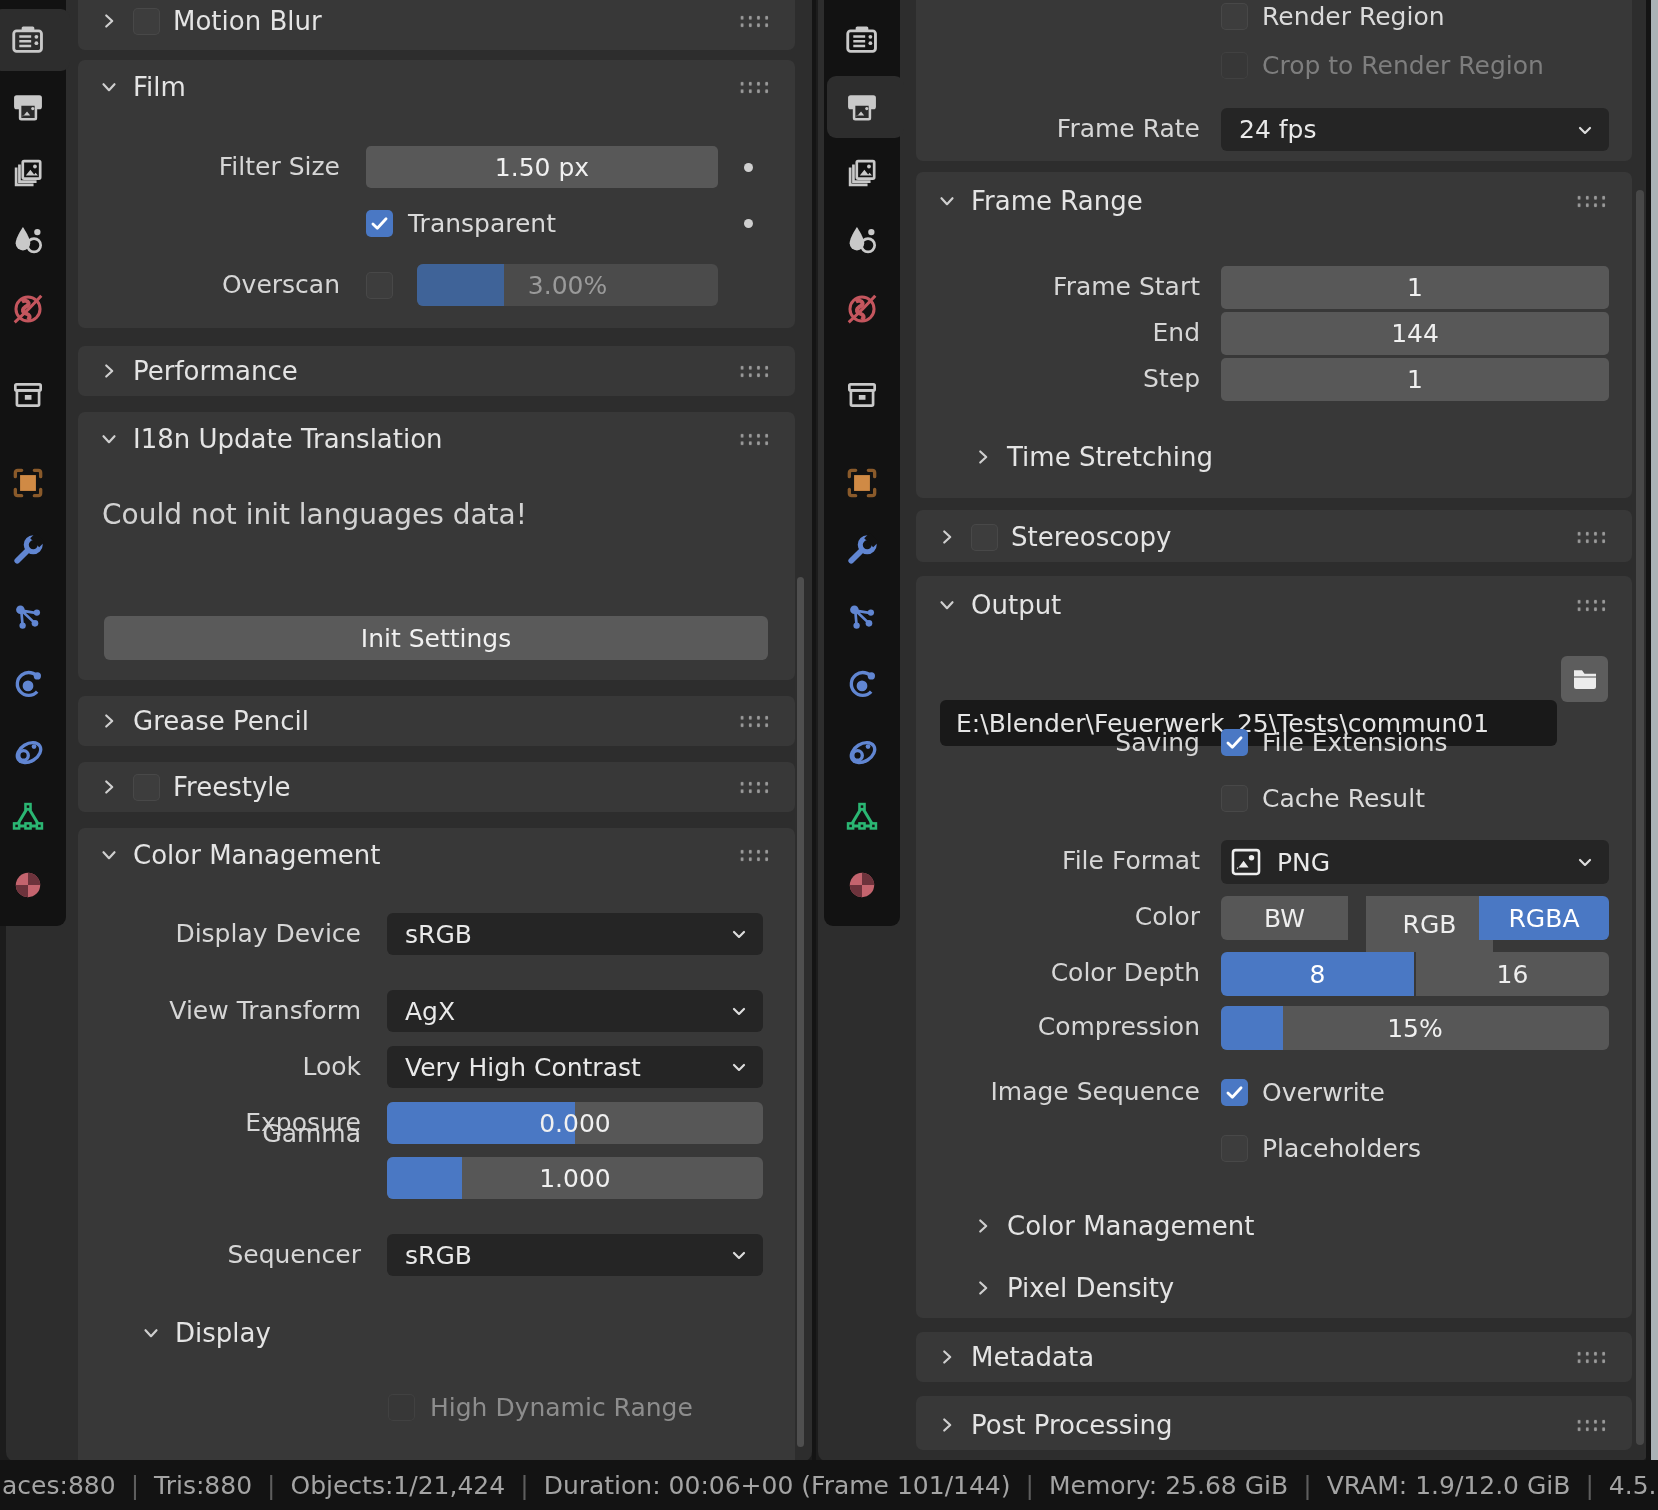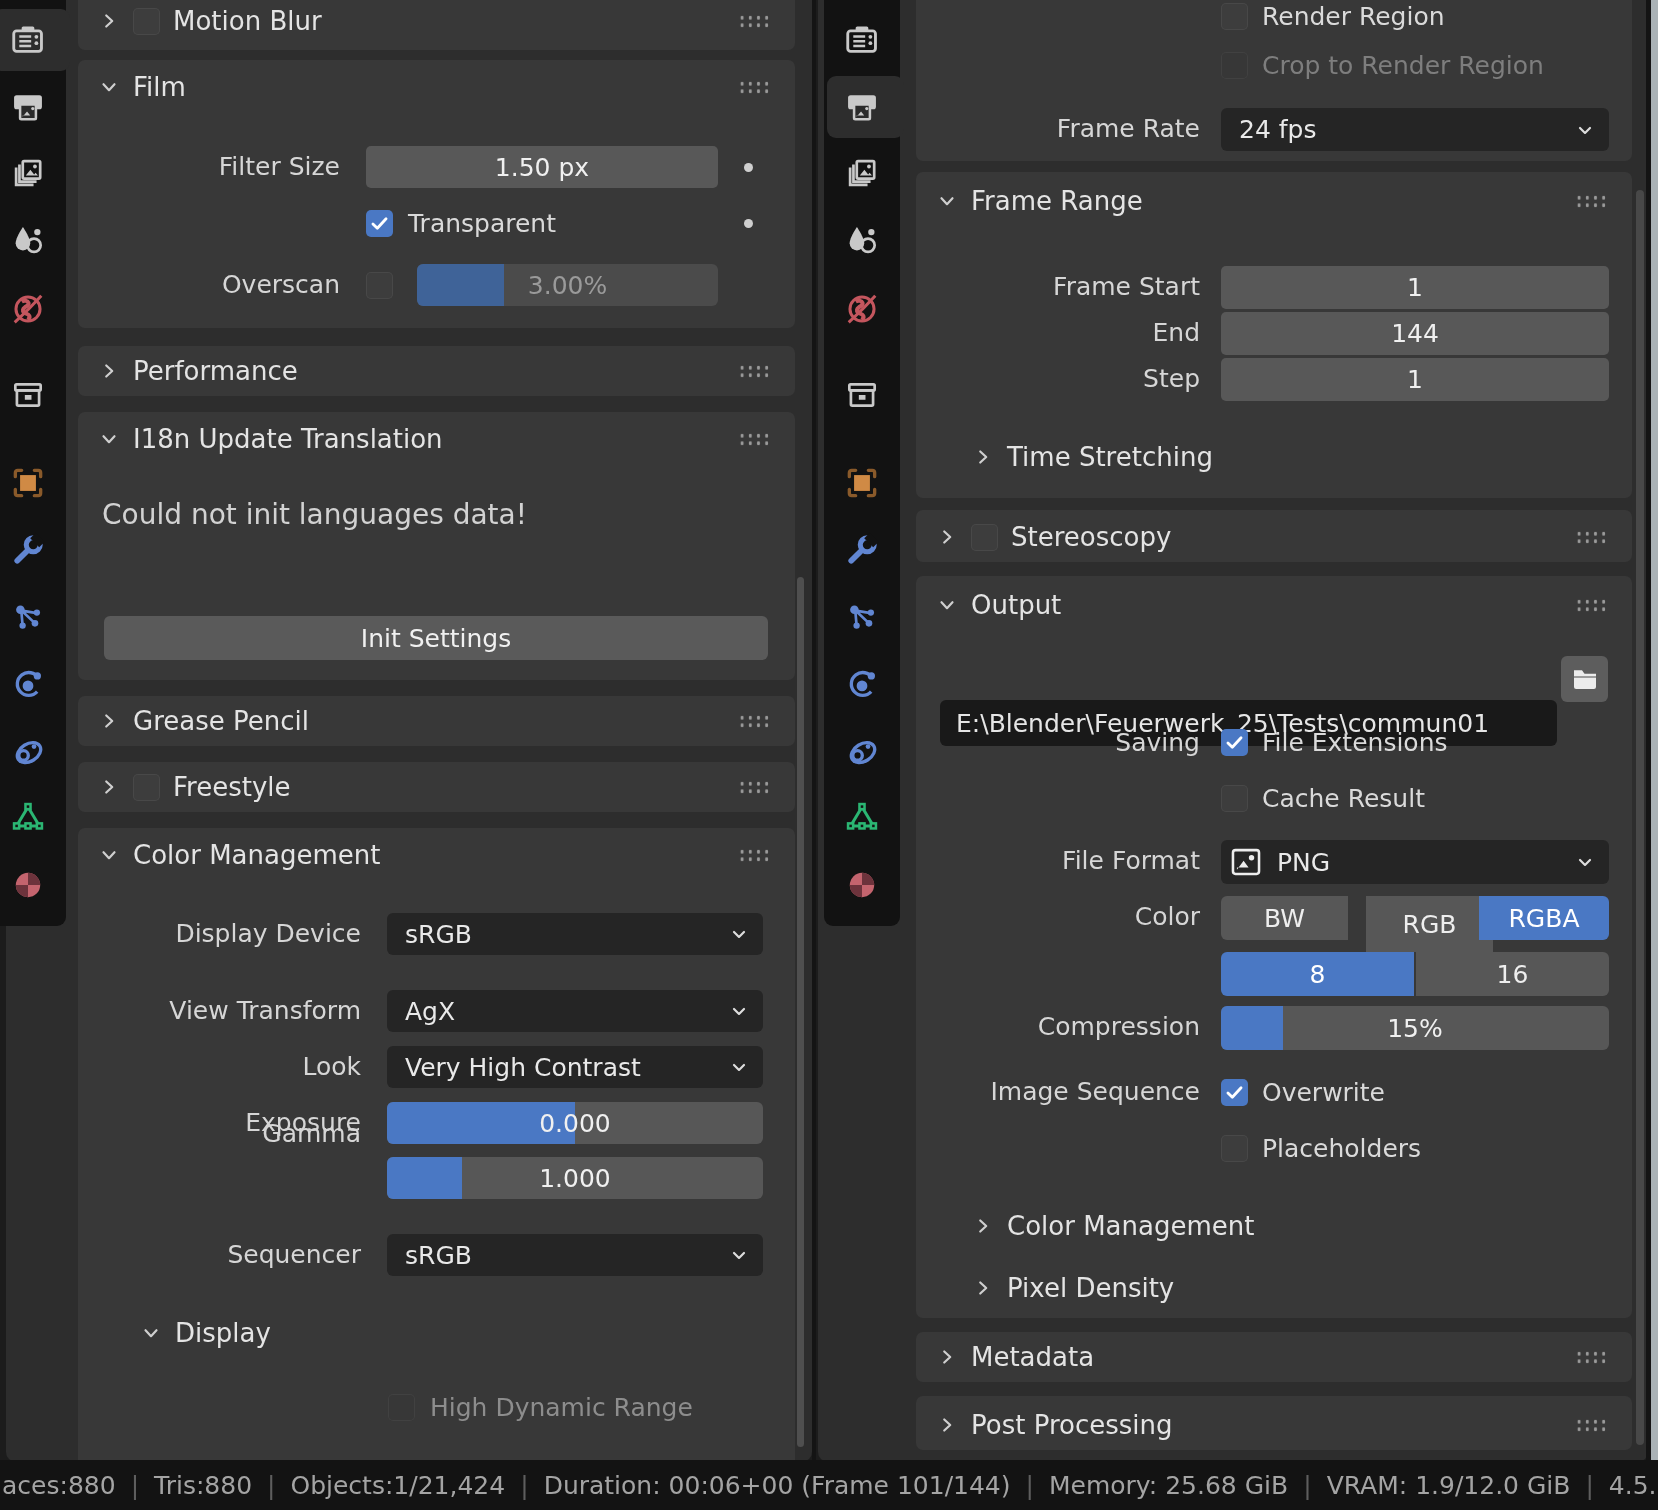--- a/index.html
+++ b/index.html
@@ -540,20 +540,21 @@
       <div class="seg first" style="top:896px;left:305px;width:127px;height:44px;">
           <span>BW</span>
         </div>
       <div class="seg" style="top:896px;left:450px;width:127px;height:56px;">
           <span>RGB</span>
         </div>
       <div class="seg last on" style="top:896px;left:563px;width:130px;height:44px;">
           <span>RGBA</span>
         </div>
 
+      <div class="row-label" style="top:952px;left:0;width:284px;">Color Depth</div>
       <div class="seg first on" style="top:952px;left:305px;width:193px;height:44px;">
           <span>8</span>
         </div>
       <div class="seg last" style="top:952px;left:500px;width:193px;height:44px;">
           <span>16</span>
         </div>
 
       <div class="row-label" style="top:1006px;left:0;width:284px;">Compression</div>
       <div class="slider" style="top:1006px;left:305px;width:388px;height:44px;">
         <i class="fill" style="width:16%;"></i>

